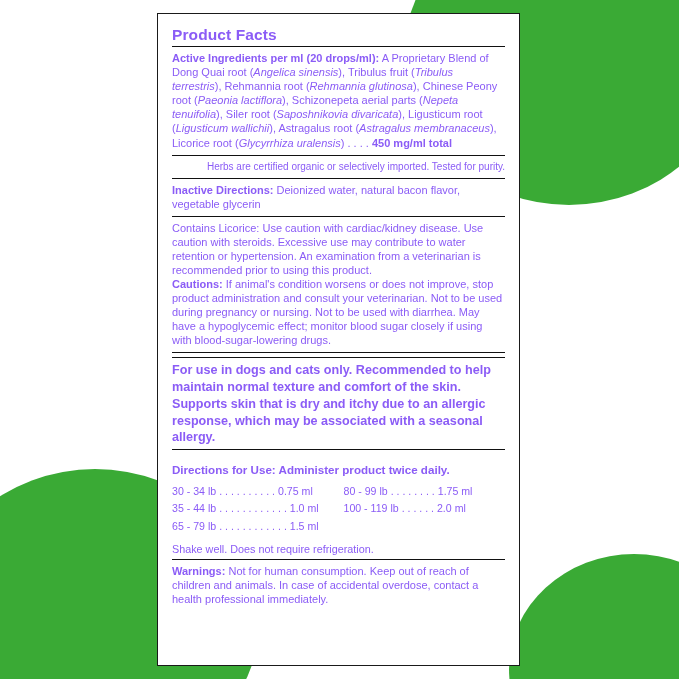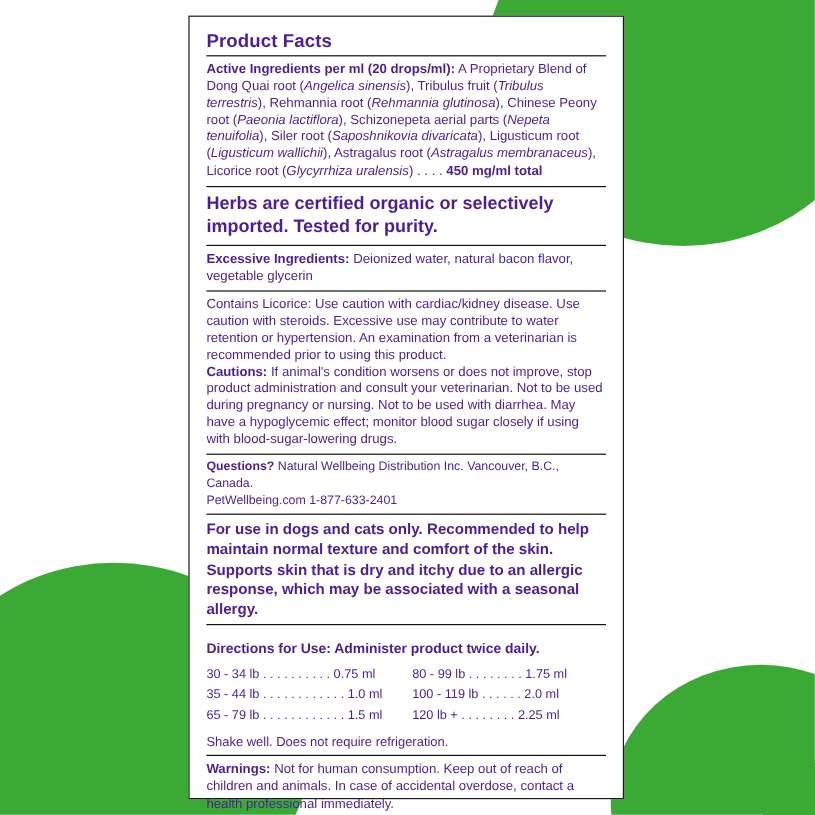--- a/index.html
+++ b/index.html
@@ -47,21 +47,21 @@
   .panel {
     position: absolute;
     left: 157px;
     top: 13px;
     width: 363px;
     height: 653px;
     background: #ffffff;
     border: 1.5px solid #1a1a1a;
     box-sizing: border-box;
     padding: 12px 14px 8px 14px;
-    color: #4c1d95;
+    color: #8b5cf6;
   }
 
   .title {
     font-size: 15.5px;
     font-weight: bold;
     letter-spacing: 0.1px;
     margin: 0 0 3px 0;
     line-height: 1.1;
   }
 
@@ -78,23 +78,24 @@
 
   .blk {
     font-size: 11px;
     line-height: 1.28;
     text-align: left;
   }
   .blk b { font-weight: bold; }
   .blk i { font-style: italic; }
 
   .strong-blk {
-    font-size: 15px;
-    font-weight: bold;
-    line-height: 1.3;
+    font-size: 10px;
+    font-weight: normal;
+    line-height: 1.3;
+    text-align: right;
   }
 
   .big-claim {
     font-size: 12.6px;
     font-weight: bold;
     line-height: 1.33;
   }
 
   .dir-head {
     font-size: 11.6px;
@@ -158,40 +159,34 @@
       <b>450 mg/ml total</b>
     </div>
 
     <hr class="rule-thin">
 
     <div class="strong-blk">Herbs are certified organic or selectively imported. Tested for purity.</div>
 
     <hr class="rule-thin">
 
     <div class="blk">
-      <b>Excessive Ingredients:</b>
+      <b>Inactive Directions:</b>
       <span>Deionized water, natural bacon flavor, vegetable glycerin</span>
     </div>
 
     <hr class="rule-thin">
 
     <div class="blk" style="margin-top:2px;">Contains Licorice: Use caution with cardiac/kidney disease. Use caution with steroids. Excessive use may contribute to water retention or hypertension. An examination from a veterinarian is recommended prior to using this product.</div>
     <div class="blk">
       <b>Cautions:</b>
       <span>If animal's condition worsens or does not improve, stop product administration and consult your veterinarian. Not to be used during pregnancy or nursing. Not to be used with diarrhea. May have a hypoglycemic effect; monitor blood sugar closely if using with blood-sugar-lowering drugs.</span>
     </div>
 
     <hr class="rule-thin">
 
-    <div class="q-blk">
-      <b>Questions?</b>
-      <span>Natural Wellbeing Distribution Inc. Vancouver, B.C., Canada.</span><br>
-      <span>PetWellbeing.com</span>
-      <span>1-877-633-2401</span>
-    </div>
 
     <hr class="rule">
 
     <div class="big-claim">For use in dogs and cats only. Recommended to help maintain normal texture and comfort of the skin. Supports skin that is dry and itchy due to an allergic response, which may be associated with a seasonal allergy.</div>
 
     <hr class="rule">
 
     <div class="dir-head">Directions for Use: Administer product twice daily.</div>
 
     <div class="dose-wrap">
@@ -216,25 +211,20 @@
         <div class="dose-row">
           <span>80 - 99 lb</span>
           <span>. . . . . . . .</span>
           <span>1.75 ml</span>
         </div>
         <div class="dose-row">
           <span>100 - 119 lb</span>
           <span>. . . . . .</span>
           <span>2.0 ml</span>
         </div>
-        <div class="dose-row">
-          <span>120 lb +</span>
-          <span>. . . . . . . .</span>
-          <span>2.25 ml</span>
-        </div>
       </div>
     </div>
 
     <div class="shake">Shake well. Does not require refrigeration.</div>
 
     <hr class="rule">
 
     <div class="blk">
       <b>Warnings:</b>
       <span>Not for human consumption. Keep out of reach of children and animals. In case of accidental overdose, contact a health professional immediately.</span>

